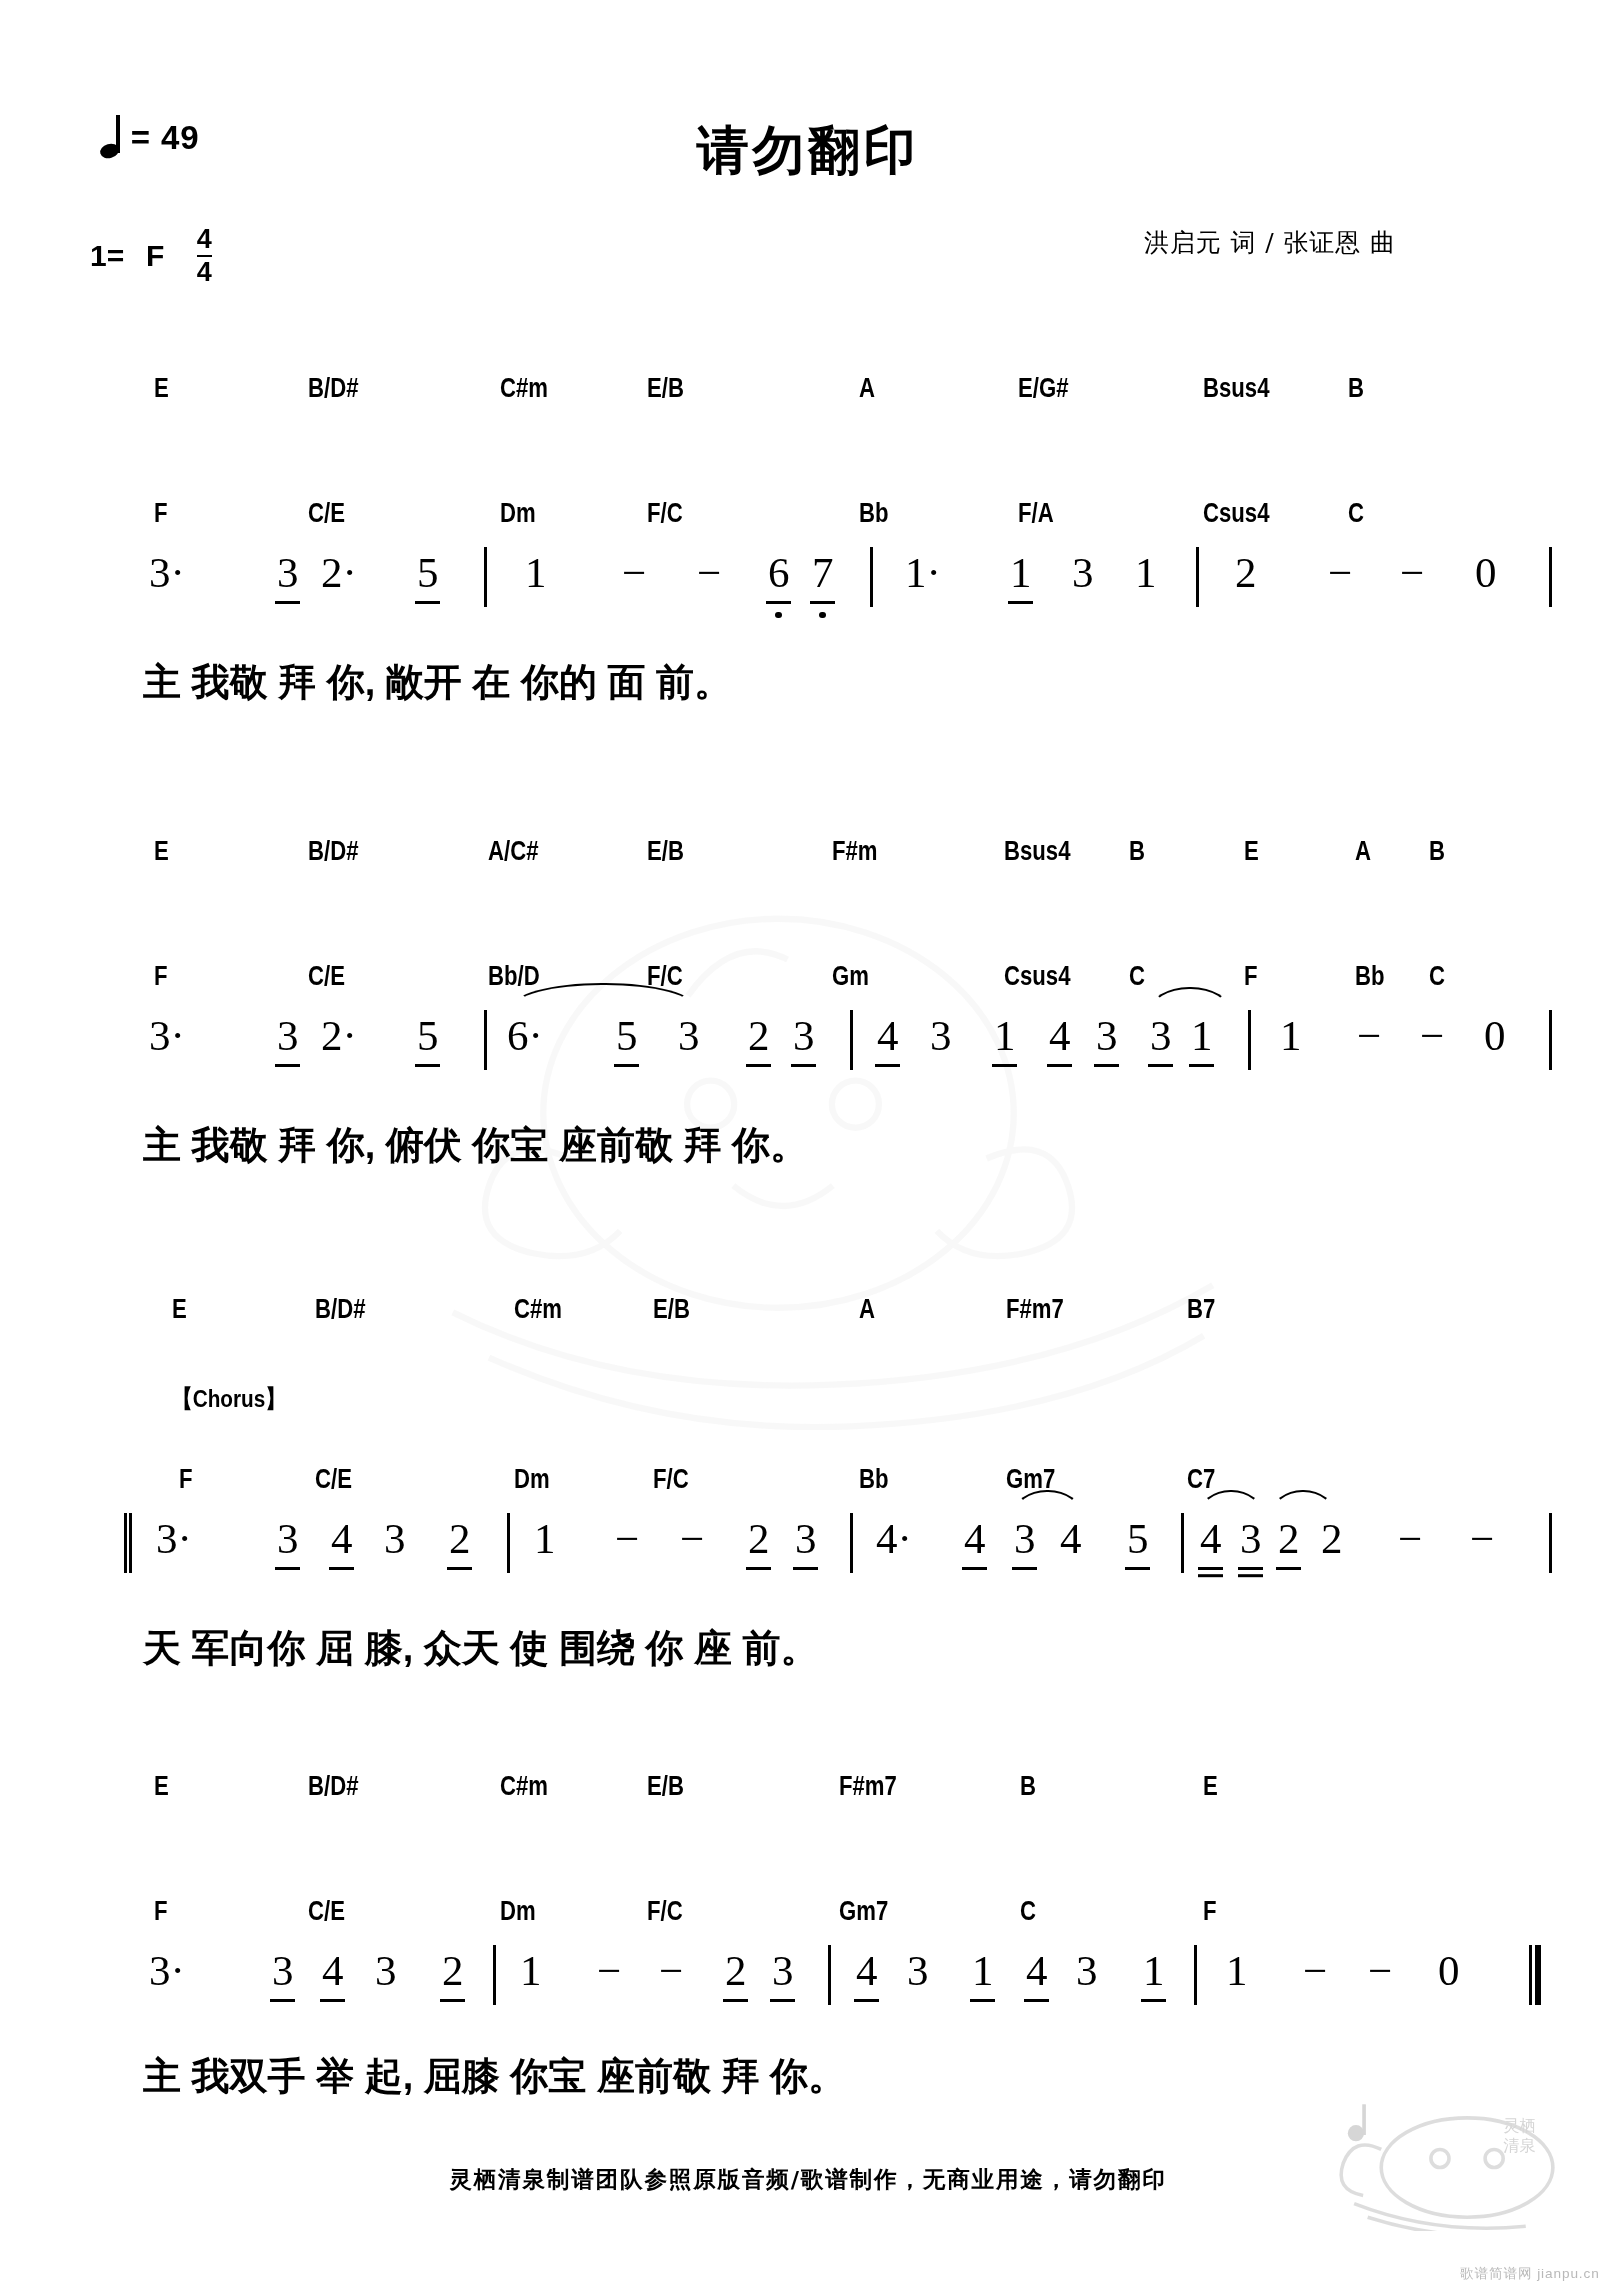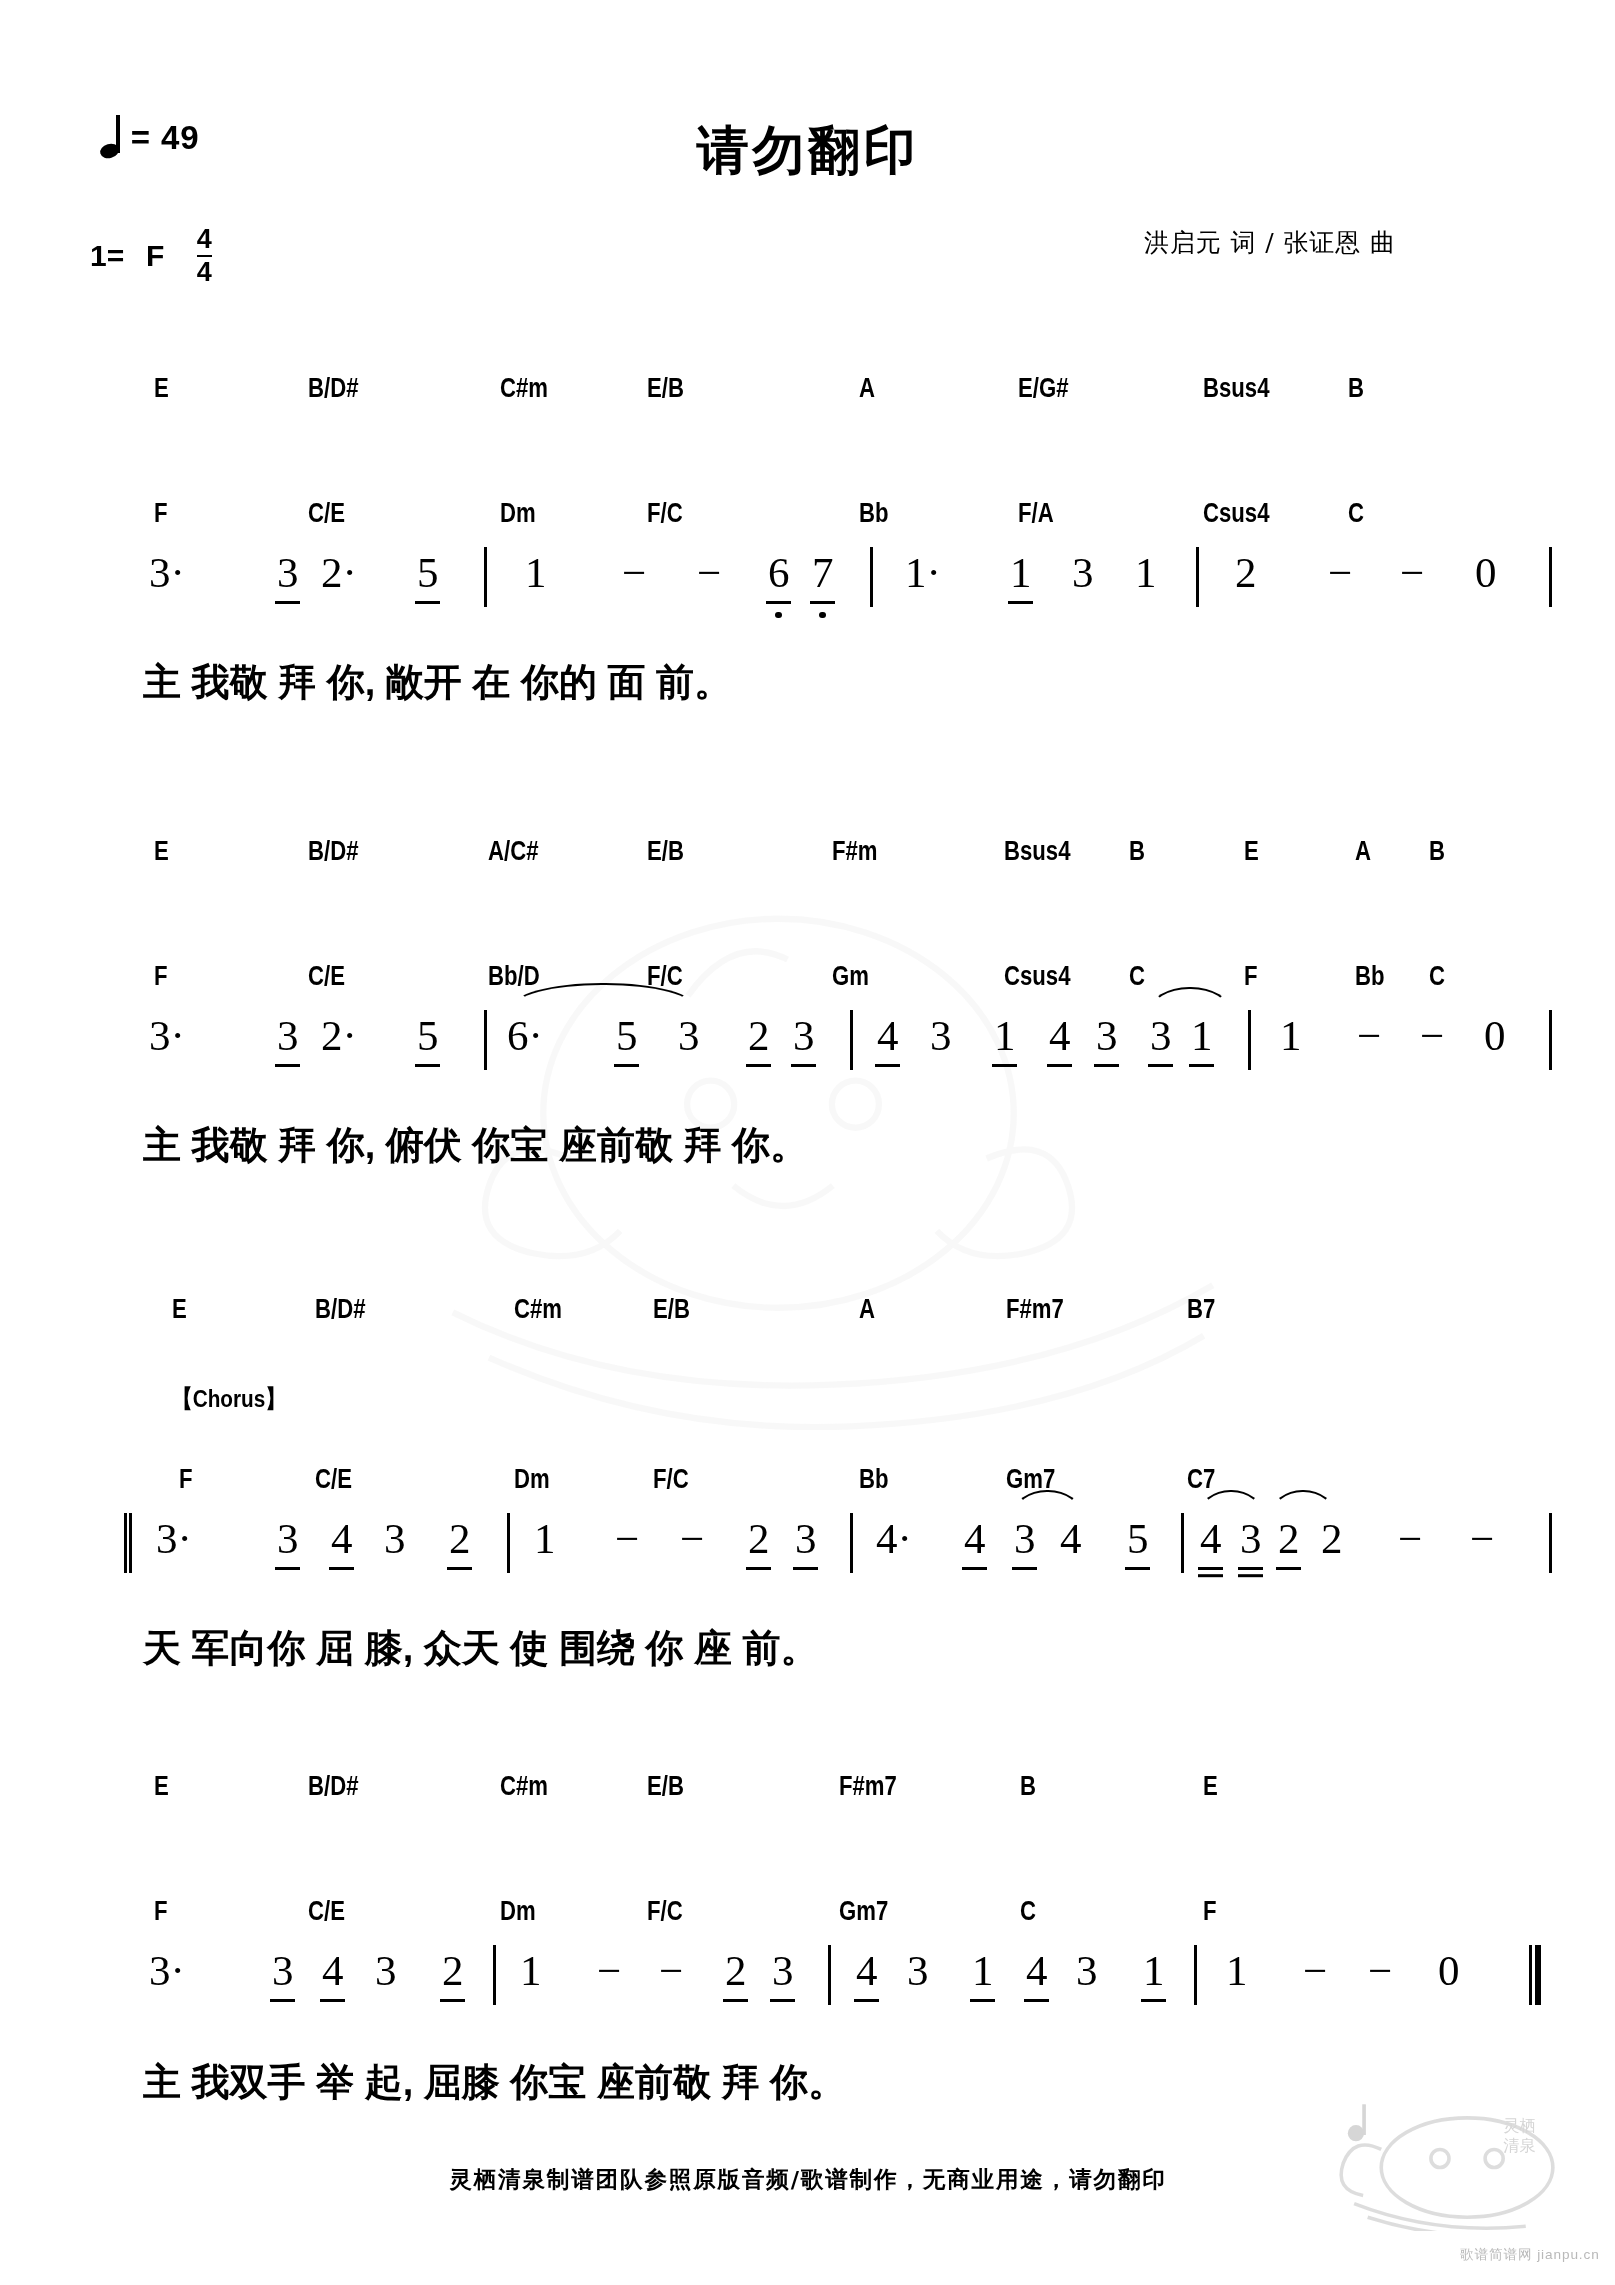--- a/index.html
+++ b/index.html
@@ -17,21 +17,21 @@
   .watermark{
     position:absolute; left:299px; top:887px;
     width:959px; height:543px;
     opacity:.40; pointer-events:none; z-index:0;
   }
   .wm-corner{
     position:absolute; right:27px; bottom:54px;
     width:271px; height:136px; opacity:.85; z-index:0;
   }
   .site-tag{
-    position:absolute; right:16.3px; bottom:21px;
+    position:absolute; right:16.3px; bottom:2px;
     font-size:13.6px; color:#b9b9b9; letter-spacing:0.9px; z-index:2;
   }
 
   
   .tempo{position:absolute;left:100px;top:118px;display:flex;align-items:center;gap:7.2px;}
   .tempo .note-glyph{display:block;width:23.5px;height:40px;position:relative;}
   .tempo .note-glyph .head{position:absolute;left:0;bottom:0;width:19px;height:13.6px;background:#000;border-radius:50%;transform:rotate(-16deg);}
   .tempo .note-glyph .stem{position:absolute;left:16.3px;bottom:5.4px;width:3.6px;height:38px;background:#000;}
   .tempo .eq{font-size:33px;font-weight:700;letter-spacing:0.9px;}
 
@@ -372,21 +372,21 @@
       <span class="tok" style="left:1226px">1</span>
       <span class="tok" style="left:1303px">−</span>
       <span class="tok" style="left:1368px">−</span>
       <span class="tok" style="left:1438px">0</span>
       <span class="endbar" style="left:1529px">
           <i></i>
           <i></i>
         </span>
     </div>
 
-    <div class="lyricrow" style="margin-top:18px;">
+    <div class="lyricrow" style="margin-top:12px;">
       <span class="ly" style="left:143px">主  我双手 举 起,        屈膝 你宝 座前敬 拜  你。</span>
     </div>
   </div>
 
   <div class="footer">灵栖清泉制谱团队参照原版音频/歌谱制作，无商业用途，请勿翻印</div>
   <div class="site-tag">歌谱简谱网 jianpu.cn</div>
 
 </div>
 
 

